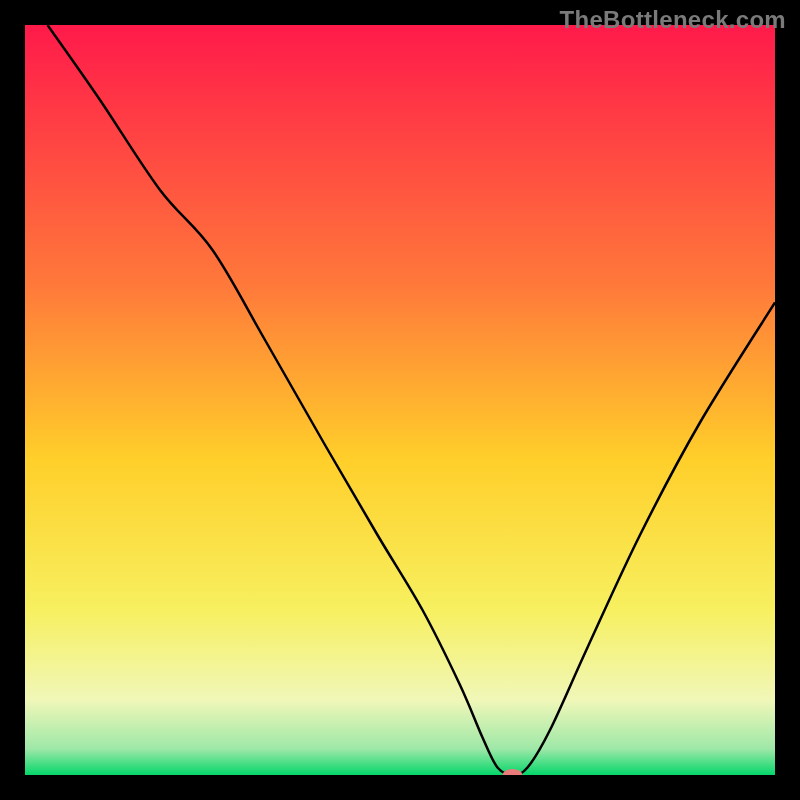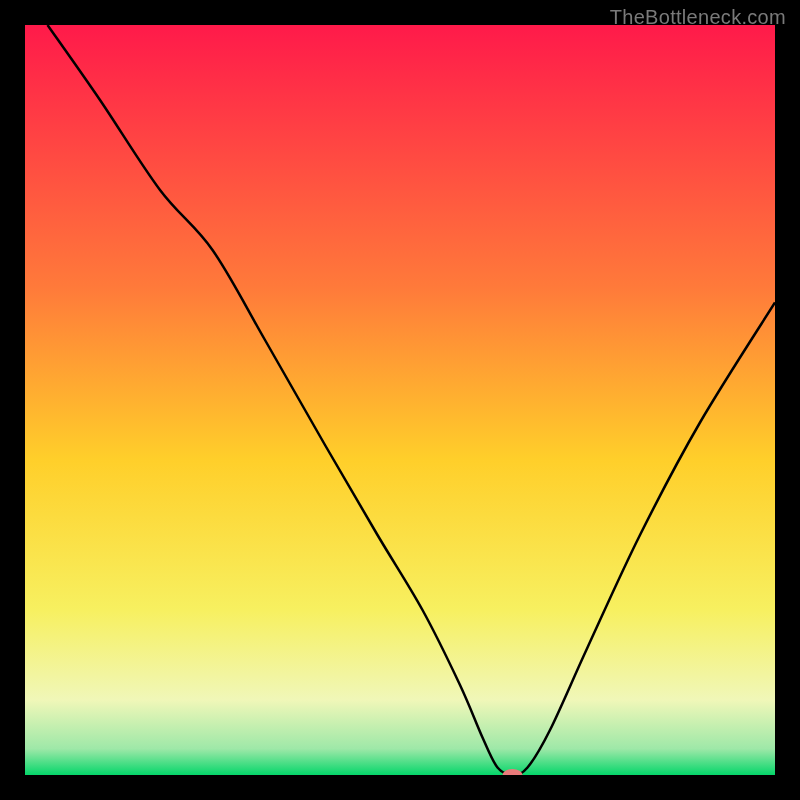--- a/index.html
+++ b/index.html
@@ -9,22 +9,22 @@
     height: 800px;
     background: #000;
     position: relative;
     font-family: Arial, sans-serif;
   }
   .watermark {
     position: absolute;
     top: 6px;
     right: 14px;
     color: #7a7a7a;
-    font-size: 20px;
-    font-weight: 400;
+    font-size: 24px;
+    font-weight: 700;
     z-index: 10;
     letter-spacing: 0.3px;
   }
   .plot-area {
     position: absolute;
     left: 25px;
     top: 25px;
     width: 750px;
     height: 750px;
   }

